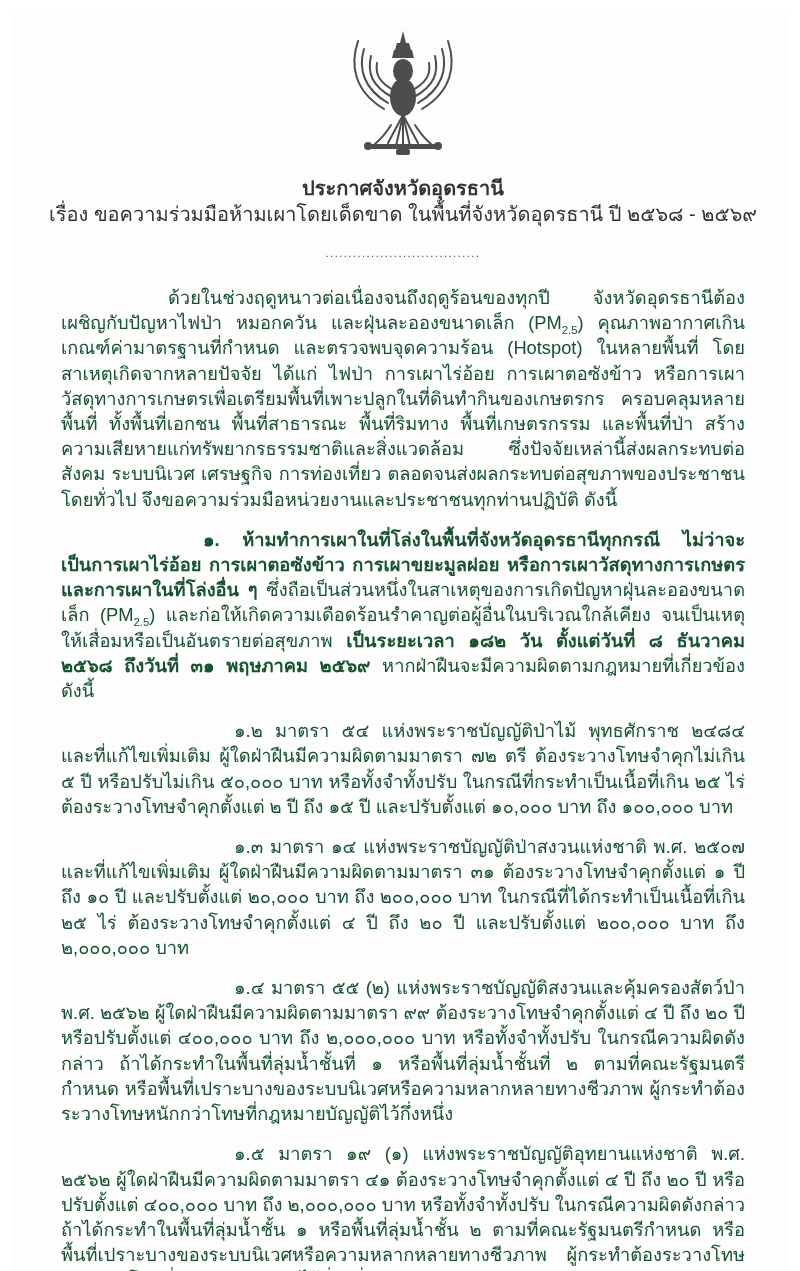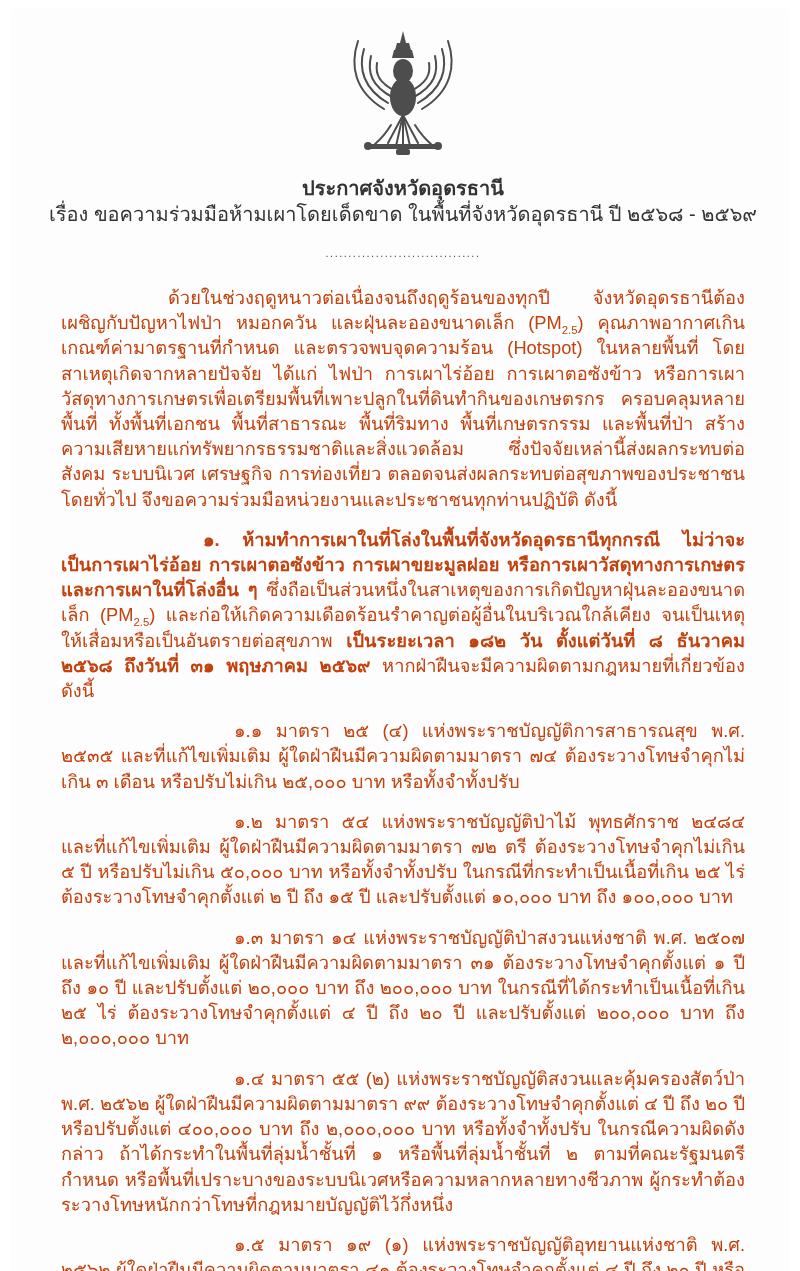--- a/index.html
+++ b/index.html
@@ -17,21 +17,21 @@
   .emblem-wrap { text-align:center; padding-top:22px; }
   .title-block { text-align:center; font-weight:bold; font-size:20px; line-height:26px; color:#333; margin-top:8px; }
   .subject-line { font-weight:normal; }
   .separator { text-align:center; margin-top:20px; font-size:11px; letter-spacing:1.5px; color:#4a4a4a; }
   .doc-body { padding:0 44px; margin-top:26px; }
   .para {
     font-size:18.3px;
     line-height:25.2px;
     text-align:justify;
     margin:0 0 15px 0;
-    color:#c2410c;
+    color:#14532d;
   }
   .indent-intro   { text-indent:107px; }
   .indent-section { text-indent:142px; }
   .indent-sub     { text-indent:173px; }
   .bold { font-weight:bold; }
   .para sub { font-size:0.62em; line-height:0; }
   .page-bottom-strip {
     position:absolute; left:0; right:0; bottom:0; height:8px;
     background:#f3f3f3; border-top:1px solid #e2e2e2;
   }
@@ -85,21 +85,20 @@
   <div class="title-block">
     <div>ประกาศจังหวัดอุดรธานี</div>
     <div class="subject-line">เรื่อง  ขอความร่วมมือห้ามเผาโดยเด็ดขาด ในพื้นที่จังหวัดอุดรธานี ปี ๒๕๖๘ - ๒๕๖๙</div>
   </div>
 
   <div class="separator">..................................</div>
 
   <div class="doc-body" id="doc-body">
       <p class="para indent-intro"><span>ด้วยในช่วงฤดูหนาวต่อเนื่องจนถึงฤดูร้อนของทุกปี จังหวัดอุดรธานีต้องเผชิญกับปัญหาไฟป่า หมอกควัน และฝุ่นละอองขนาดเล็ก (PM</span><sub>2.5</sub><span>) คุณภาพอากาศเกินเกณฑ์ค่ามาตรฐานที่กำหนด และตรวจพบจุดความร้อน (Hotspot) ในหลายพื้นที่ โดยสาเหตุเกิดจากหลายปัจจัย ได้แก่ ไฟป่า การเผาไร่อ้อย การเผาตอซังข้าว หรือการเผาวัสดุทางการเกษตรเพื่อเตรียมพื้นที่เพาะปลูกในที่ดินทำกินของเกษตรกร ครอบคลุมหลายพื้นที่ ทั้งพื้นที่เอกชน พื้นที่สาธารณะ พื้นที่ริมทาง พื้นที่เกษตรกรรม และพื้นที่ป่า สร้างความเสียหายแก่ทรัพยากรธรรมชาติและสิ่งแวดล้อม ซึ่งปัจจัยเหล่านี้ส่งผลกระทบต่อสังคม ระบบนิเวศ เศรษฐกิจ การท่องเที่ยว ตลอดจนส่งผลกระทบต่อสุขภาพของประชาชนโดยทั่วไป จึงขอความร่วมมือหน่วยงานและประชาชนทุกท่านปฏิบัติ ดังนี้</span></p>
       <p class="para indent-section"><span class="bold">๑. ห้ามทำการเผาในที่โล่งในพื้นที่จังหวัดอุดรธานีทุกกรณี ไม่ว่าจะเป็นการเผาไร่อ้อย การเผาตอซังข้าว การเผาขยะมูลฝอย หรือการเผาวัสดุทางการเกษตร และการเผาในที่โล่งอื่น ๆ</span><span> ซึ่งถือเป็นส่วนหนึ่งในสาเหตุของการเกิดปัญหาฝุ่นละอองขนาดเล็ก (PM</span><sub>2.5</sub><span>) และก่อให้เกิดความเดือดร้อนรำคาญต่อผู้อื่นในบริเวณใกล้เคียง จนเป็นเหตุให้เสื่อมหรือเป็นอันตรายต่อสุขภาพ </span><span class="bold">เป็นระยะเวลา ๑๘๒ วัน ตั้งแต่วันที่ ๘ ธันวาคม ๒๕๖๘ ถึงวันที่ ๓๑ พฤษภาคม ๒๕๖๙</span><span> หากฝ่าฝืนจะมีความผิดตามกฎหมายที่เกี่ยวข้อง ดังนี้</span></p>
-      <p class="para indent-sub"><span>๑.๑ มาตรา ๒๕ (๔) แห่งพระราชบัญญัติการสาธารณสุข พ.ศ. ๒๕๓๕ และที่แก้ไขเพิ่มเติม ผู้ใดฝ่าฝืนมีความผิดตามมาตรา ๗๔ ต้องระวางโทษจำคุกไม่เกิน ๓ เดือน หรือปรับไม่เกิน ๒๕,๐๐๐ บาท หรือทั้งจำทั้งปรับ</span></p>
       <p class="para indent-sub"><span>๑.๒ มาตรา ๕๔ แห่งพระราชบัญญัติป่าไม้ พุทธศักราช ๒๔๘๔ และที่แก้ไขเพิ่มเติม ผู้ใดฝ่าฝืนมีความผิดตามมาตรา ๗๒ ตรี ต้องระวางโทษจำคุกไม่เกิน ๕ ปี หรือปรับไม่เกิน ๕๐,๐๐๐ บาท หรือทั้งจำทั้งปรับ ในกรณีที่กระทำเป็นเนื้อที่เกิน ๒๕ ไร่ ต้องระวางโทษจำคุกตั้งแต่ ๒ ปี ถึง ๑๕ ปี และปรับตั้งแต่ ๑๐,๐๐๐ บาท ถึง ๑๐๐,๐๐๐ บาท</span></p>
       <p class="para indent-sub"><span>๑.๓ มาตรา ๑๔ แห่งพระราชบัญญัติป่าสงวนแห่งชาติ พ.ศ. ๒๕๐๗ และที่แก้ไขเพิ่มเติม ผู้ใดฝ่าฝืนมีความผิดตามมาตรา ๓๑ ต้องระวางโทษจำคุกตั้งแต่ ๑ ปี ถึง ๑๐ ปี และปรับตั้งแต่ ๒๐,๐๐๐ บาท ถึง ๒๐๐,๐๐๐ บาท ในกรณีที่ได้กระทำเป็นเนื้อที่เกิน ๒๕ ไร่ ต้องระวางโทษจำคุกตั้งแต่ ๔ ปี ถึง ๒๐ ปี และปรับตั้งแต่ ๒๐๐,๐๐๐ บาท ถึง ๒,๐๐๐,๐๐๐ บาท</span></p>
       <p class="para indent-sub"><span>๑.๔ มาตรา ๕๕ (๒) แห่งพระราชบัญญัติสงวนและคุ้มครองสัตว์ป่า พ.ศ. ๒๕๖๒ ผู้ใดฝ่าฝืนมีความผิดตามมาตรา ๙๙ ต้องระวางโทษจำคุกตั้งแต่ ๔ ปี ถึง ๒๐ ปี หรือปรับตั้งแต่ ๔๐๐,๐๐๐ บาท ถึง ๒,๐๐๐,๐๐๐ บาท หรือทั้งจำทั้งปรับ ในกรณีความผิดดังกล่าว ถ้าได้กระทำในพื้นที่ลุ่มน้ำชั้นที่ ๑ หรือพื้นที่ลุ่มน้ำชั้นที่ ๒ ตามที่คณะรัฐมนตรีกำหนด หรือพื้นที่เปราะบางของระบบนิเวศหรือความหลากหลายทางชีวภาพ ผู้กระทำต้องระวางโทษหนักกว่าโทษที่กฎหมายบัญญัติไว้กึ่งหนึ่ง</span></p>
       <p class="para indent-sub"><span>๑.๕ มาตรา ๑๙ (๑) แห่งพระราชบัญญัติอุทยานแห่งชาติ พ.ศ. ๒๕๖๒ ผู้ใดฝ่าฝืนมีความผิดตามมาตรา ๔๑ ต้องระวางโทษจำคุกตั้งแต่ ๔ ปี ถึง ๒๐ ปี หรือปรับตั้งแต่ ๔๐๐,๐๐๐ บาท ถึง ๒,๐๐๐,๐๐๐ บาท หรือทั้งจำทั้งปรับ ในกรณีความผิดดังกล่าว ถ้าได้กระทำในพื้นที่ลุ่มน้ำชั้น ๑ หรือพื้นที่ลุ่มน้ำชั้น ๒ ตามที่คณะรัฐมนตรีกำหนด หรือพื้นที่เปราะบางของระบบนิเวศหรือความหลากหลายทางชีวภาพ ผู้กระทำต้องระวางโทษหนักกว่าโทษที่กฎหมายกำหนดไว้กึ่งหนึ่ง</span></p>
     </div>
 
   <div class="page-bottom-strip"></div>
 </div>
 
 </body></html>

